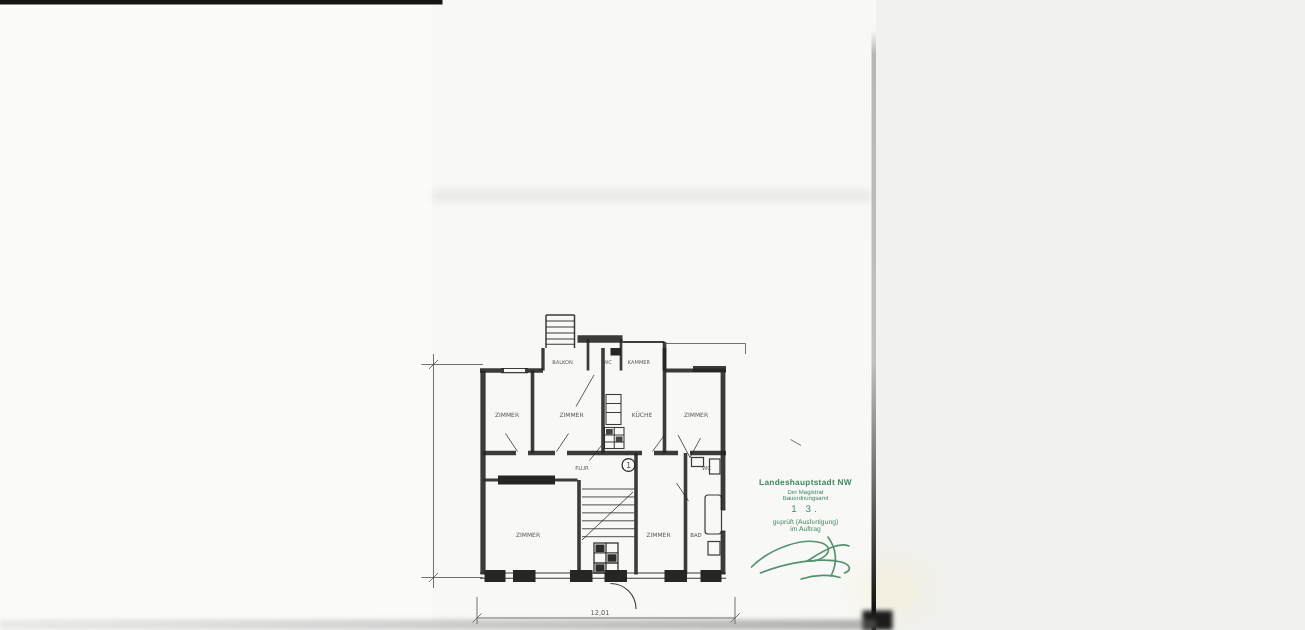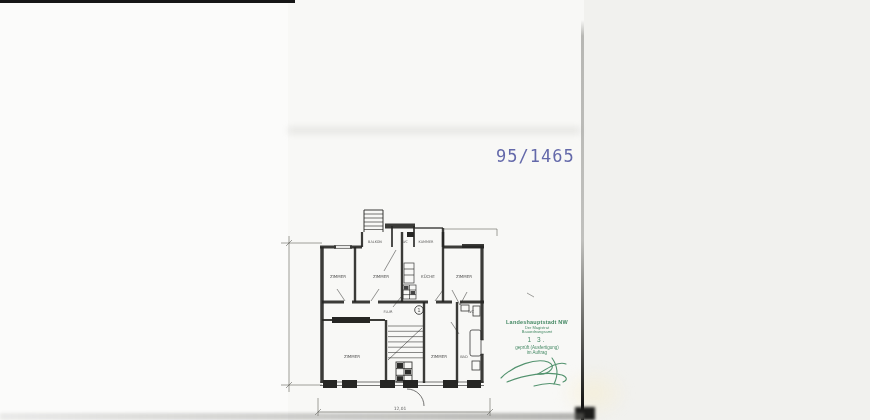--- a/index.html
+++ b/index.html
@@ -51,21 +51,20 @@
 
 <div class="canvas">
 
   <div class="zone-left"></div>
   <div class="zone-mid"></div>
   <div class="zone-right"></div>
   <div class="top-strip"></div>
   <div class="mid-streak"></div>
   <div class="cream-smudge"></div>
 
-  <div class="file-stamp" style="color:#5056a0">95/1465</div>
 
   <svg class="plan-svg" width="280" height="225" viewBox="270 195 280 225">
     <g stroke="#262624" fill="none" stroke-opacity=".9">
 
       <path d="M322,247 V383" stroke-width="3.5"></path>
       <path d="M320,247 H336" stroke-width="3"></path>
       <path d="M334,245.6 H352 M334,248.4 H352" stroke-width=".7"></path>
       <path d="M350,247 H362" stroke-width="3"></path>
       <path d="M443,247 H484" stroke-width="2.8"></path>
       <path d="M462,246 H484" stroke-width="4"></path>

